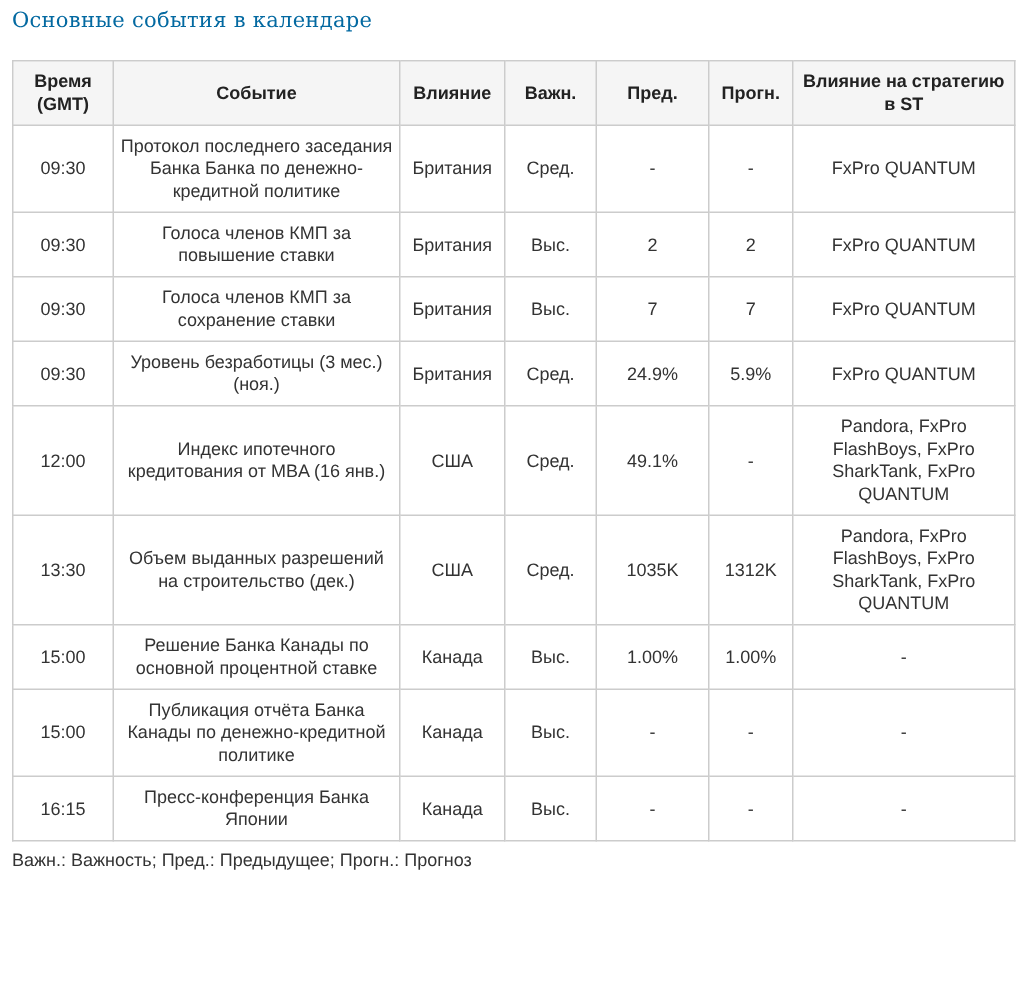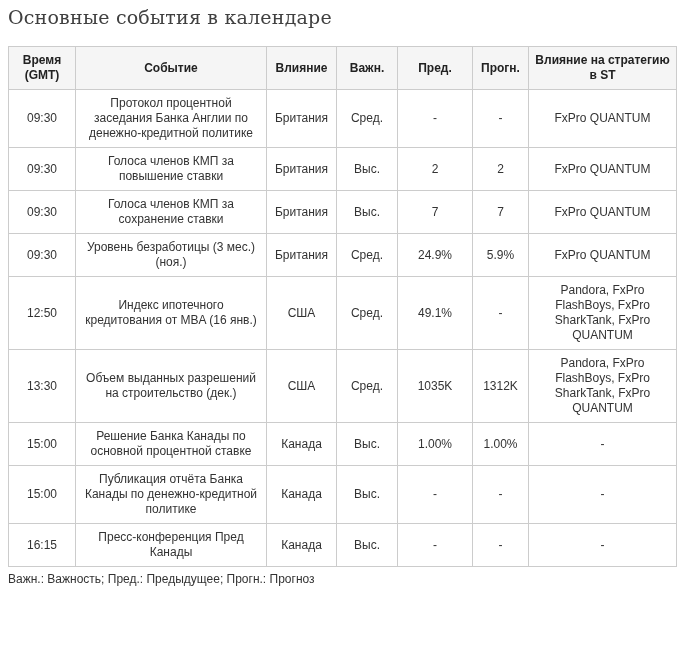--- a/index.html
+++ b/index.html
@@ -7,23 +7,23 @@
     background: #ffffff;
     width: 682px;
     font-family: "Liberation Sans", sans-serif;
     color: #333333;
   }
   .page {
     padding: 4px 6px 0 8px;
   }
   .page-title {
     font-family: "DejaVu Serif", "Liberation Serif", serif;
-    font-size: 19px;
+    font-size: 14px;
     font-weight: normal;
-    color: #404040;
+    color: #0369a1;
     margin: 2px 0 18px 0;
     letter-spacing: 0.2px;
   }
   table.calendar {
     border-collapse: collapse;
     table-layout: fixed;
     width: 668px;
     font-size: 12px;
     color: #333333;
   }
@@ -79,21 +79,21 @@
         <th>Влияние</th>
         <th>Важн.</th>
         <th>Пред.</th>
         <th>Прогн.</th>
         <th>Влияние на стратегию в ST</th>
       </tr>
     </thead>
     <tbody>
       <tr>
         <td class="c-time">09:30</td>
-        <td class="c-event">Протокол процентной заседания Банка Англии по денежно-кредитной политике</td>
+        <td class="c-event">Протокол последнего заседания Банка Банка по денежно-кредитной политике</td>
         <td>Британия</td>
         <td class="c-imp">Сред.</td>
         <td>-</td>
         <td>-</td>
         <td>FxPro QUANTUM</td>
       </tr>
       <tr>
         <td class="c-time">09:30</td>
         <td class="c-event">Голоса членов КМП за повышение ставки</td>
         <td>Британия</td>
@@ -114,21 +114,21 @@
       <tr>
         <td class="c-time">09:30</td>
         <td class="c-event">Уровень безработицы (3 мес.) (ноя.)</td>
         <td>Британия</td>
         <td class="c-imp">Сред.</td>
         <td>24.9%</td>
         <td>5.9%</td>
         <td>FxPro QUANTUM</td>
       </tr>
       <tr>
-        <td class="c-time">12:50</td>
+        <td class="c-time">12:00</td>
         <td class="c-event">Индекс ипотечного кредитования от MBA (16 янв.)</td>
         <td>США</td>
         <td class="c-imp">Сред.</td>
         <td>49.1%</td>
         <td>-</td>
         <td>Pandora, FxPro FlashBoys, FxPro SharkTank, FxPro QUANTUM</td>
       </tr>
       <tr>
         <td class="c-time">13:30</td>
         <td class="c-event">Объем выданных разрешений на строительство (дек.)</td>
@@ -151,21 +151,21 @@
         <td class="c-time">15:00</td>
         <td class="c-event">Публикация отчёта Банка Канады по денежно-кредитной политике</td>
         <td>Канада</td>
         <td class="c-imp">Выс.</td>
         <td>-</td>
         <td>-</td>
         <td>-</td>
       </tr>
       <tr>
         <td class="c-time">16:15</td>
-        <td class="c-event">Пресс-конференция Пред Канады</td>
+        <td class="c-event">Пресс-конференция Банка Японии</td>
         <td>Канада</td>
         <td class="c-imp">Выс.</td>
         <td>-</td>
         <td>-</td>
         <td>-</td>
       </tr>
     </tbody>
   </table>
 
   <p class="footnote">Важн.: Важность; Пред.: Предыдущее; Прогн.: Прогноз</p>

